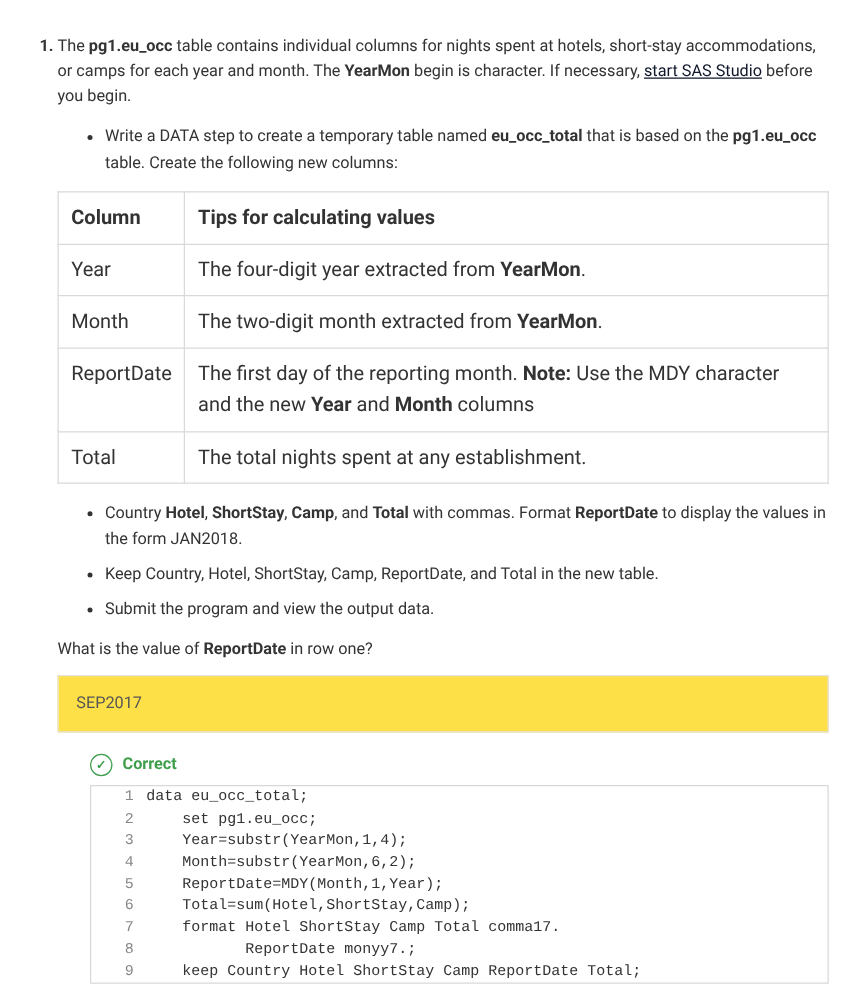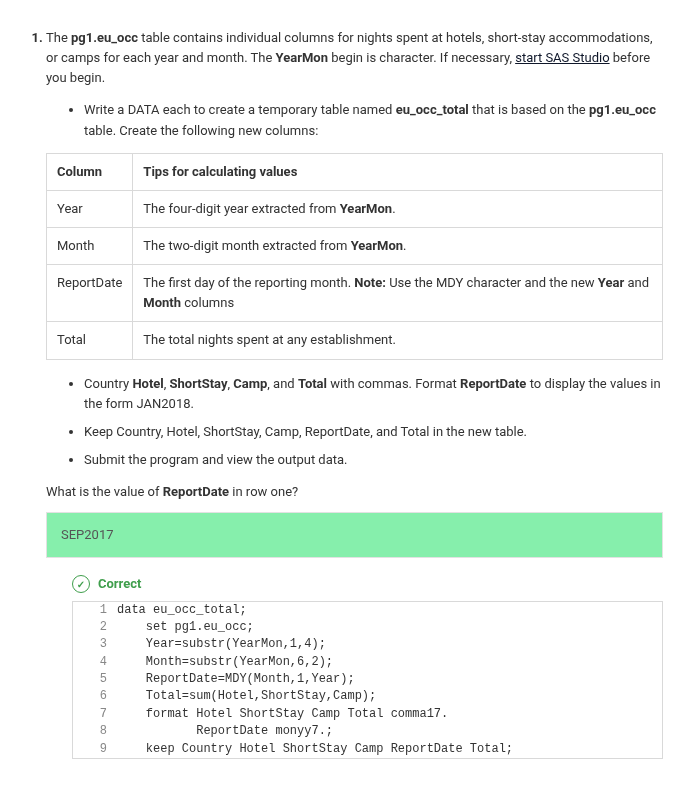--- a/index.html
+++ b/index.html
@@ -28,35 +28,35 @@
     padding-left: 38px;
     margin: 12px 0;
   }
   ul.bullets li {
     margin-bottom: 8px;
   }
   table.cols {
     border-collapse: collapse;
     width: 100%;
     margin: 8px 0 14px 0;
-    font-size: 13px;
+    font-size: 16px;
   }
   table.cols th, table.cols td {
     border: 1px solid #d9d9d9;
     padding: 8px 10px;
     text-align: left;
     vertical-align: top;
   }
   table.cols th {
     font-weight: bold;
     background: #fff;
   }
   .answer-box {
     border: 1px solid #e2e2e2;
-    background: #86efac;
+    background: #fde047;
     padding: 12px 14px;
     color:#555;
     margin: 10px 0 16px 0;
   }
   .correct-wrap {
     margin-left: 26px;
   }
   .correct-head {
     display: flex;
     align-items: center;
@@ -104,21 +104,21 @@
 <body>
 
 <ol class="main">
   <li>
     <p>
       <span>The </span><b>pg1.eu_occ</b><span> table contains individual columns for nights spent at hotels, short-stay accommodations, or camps for each year and month. The </span><b>YearMon</b><span> begin is character. If necessary, </span><a href="#">start SAS Studio</a><span> before you begin.</span>
     </p>
 
     <ul class="bullets">
       <li>
-        <span>Write a DATA each to create a temporary table named </span><b>eu_occ_total</b><span> that is based on the </span><b>pg1.eu_occ</b><span> table. Create the following new columns:</span>
+        <span>Write a DATA step to create a temporary table named </span><b>eu_occ_total</b><span> that is based on the </span><b>pg1.eu_occ</b><span> table. Create the following new columns:</span>
       </li>
     </ul>
 
     <table class="cols">
       <tbody>
           <tr>
         <th>Column</th>
         <th>Tips for calculating values</th>
       </tr>
       <tr>

